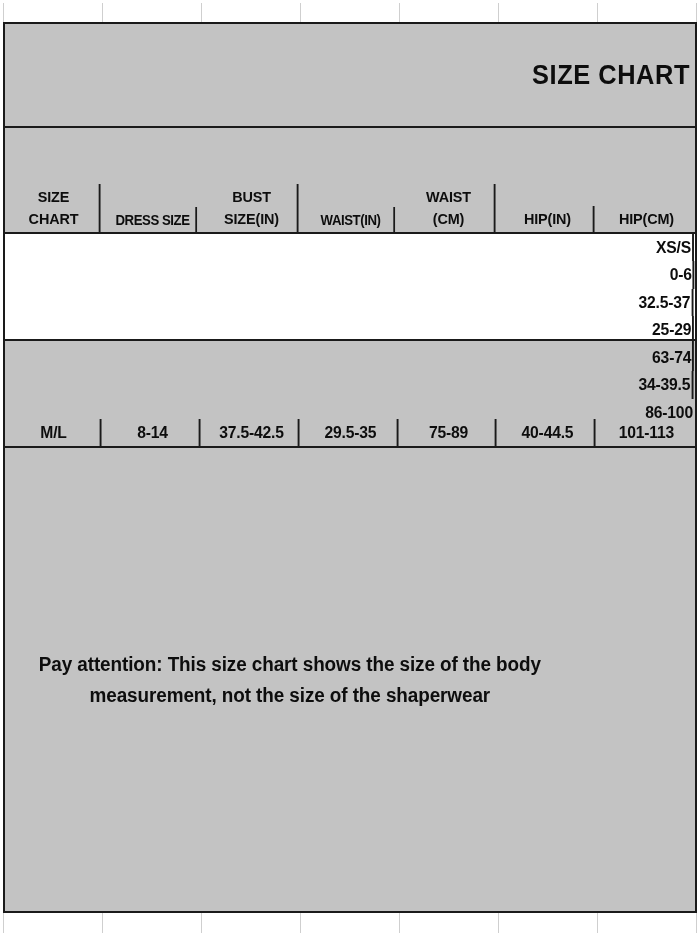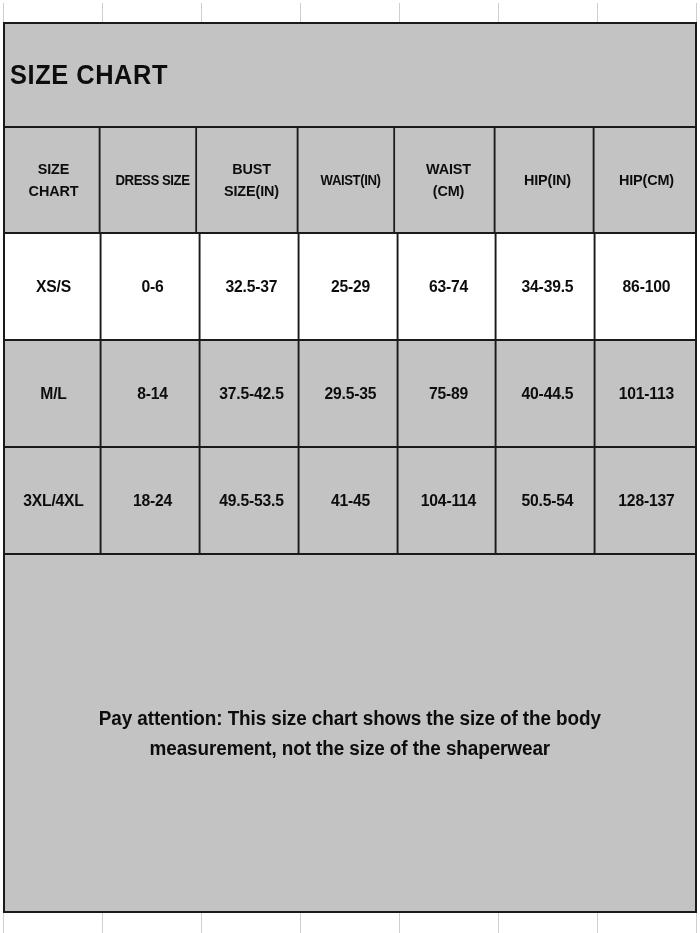--- a/index.html
+++ b/index.html
@@ -44,28 +44,29 @@
     border: 2px solid #1a1a1a;
     background: #ffffff;
     display: flex;
     flex-direction: column;
   }
 
   .row {
     display: flex;
     width: 100%;
     box-sizing: border-box;
+    align-items: flex-end;
   }
 
   .title-row {
     height: 104px;
     background: #c3c3c3;
     border-bottom: 2px solid #1a1a1a;
     align-items: center;
-    justify-content: flex-start;
+    justify-content: flex-end;
   }
   .chart-title {
     font-size: 27px;
     font-weight: bold;
     letter-spacing: 0.6px;
     color: #0d0d0d;
     text-align: center;
     font-stretch: condensed;
     transform: scaleX(0.94);
   }
@@ -73,28 +74,27 @@
   .header-row {
     height: 106px;
     background: #c3c3c3;
     border-bottom: 2px solid #1a1a1a;
   }
 
   .data-row {
     height: 107px;
     border-bottom: 2px solid #1a1a1a;
   }
-  .data-row.light { background: #ffffff; }
+  .data-row.light { background: #ffffff; flex-direction: column; }
   .data-row.dark  { background: #c3c3c3; }
 
   .footer-row {
     flex: 1 1 auto;
     background: #c3c3c3;
     align-items: center;
-    justify-content: center;
     padding: 0 26px;
     box-sizing: border-box;
   }
 
   
   .cell {
     flex: 1 1 0;
     min-width: 0;
     display: flex;
     align-items: center;
@@ -207,29 +207,20 @@
       <div class="cell">M/L</div>
       <div class="cell">8-14</div>
       <div class="cell">37.5-42.5</div>
       <div class="cell">29.5-35</div>
       <div class="cell">75-89</div>
       <div class="cell">40-44.5</div>
       <div class="cell">101-113</div>
     </div>
 
 
-    <div class="row data-row dark">
-      <div class="cell">3XL/4XL</div>
-      <div class="cell">18-24</div>
-      <div class="cell">49.5-53.5</div>
-      <div class="cell">41-45</div>
-      <div class="cell">104-114</div>
-      <div class="cell">50.5-54</div>
-      <div class="cell">128-137</div>
-    </div>
 
 
     <div class="row footer-row">
       <div class="note-text">
         <span class="note-line">Pay attention: This size chart shows the size of the body</span>
         <span class="note-line">measurement, not the size of the shaperwear</span>
       </div>
     </div>
 
   </div>

